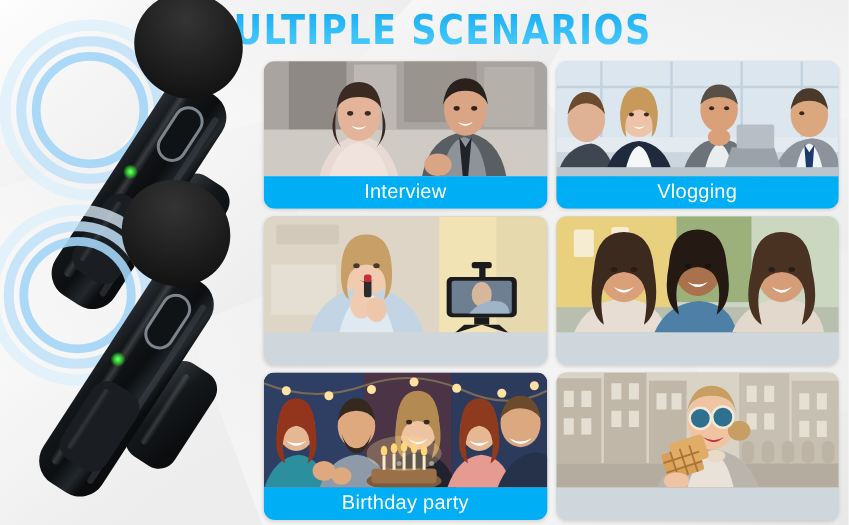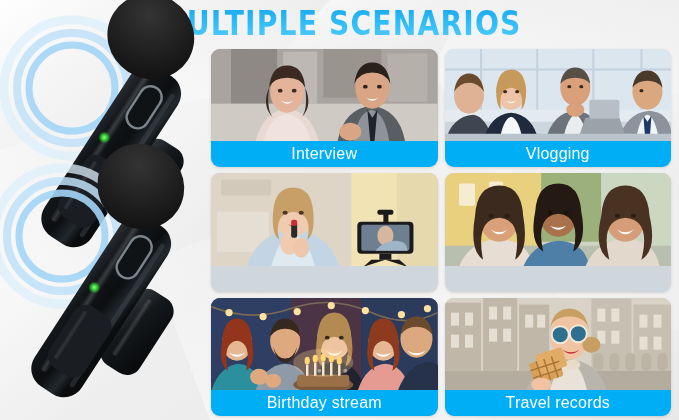--- a/index.html
+++ b/index.html
@@ -461,21 +461,21 @@
               <ellipse cx="96" cy="64" rx="2.6" ry="4"></ellipse>
               <ellipse cx="104" cy="62" rx="2.6" ry="4"></ellipse>
               <ellipse cx="112" cy="61" rx="2.6" ry="4"></ellipse>
               <ellipse cx="120" cy="62" rx="2.6" ry="4"></ellipse>
               <ellipse cx="128" cy="64" rx="2.6" ry="4"></ellipse>
             </g>
             <ellipse cx="112" cy="66" rx="30" ry="14" fill="#ffdf9a" opacity="0.28"></ellipse>
           </g>
         </svg>
       </div>
-      <div class="tile-label">Birthday stream</div>
+      <div class="tile-label">Birthday party</div>
     </div>
 
     <div class="tile">
       <div class="tile-photo">
         <svg viewBox="0 0 226 95" preserveAspectRatio="xMidYMid slice">
           <rect width="226" height="95" fill="#cfc9be"></rect>
           <rect x="0" y="0" width="226" height="74" fill="#d9d2c6"></rect>
           <g fill="#c0b7a8">
             <rect x="0" y="6" width="36" height="68"></rect>
             <rect x="38" y="0" width="34" height="74"></rect>
@@ -534,17 +534,16 @@
                 <line x1="102" y1="62" x2="102" y2="84"></line>
                 <line x1="110" y1="62" x2="110" y2="84"></line>
                 <line x1="86" y1="69" x2="116" y2="69"></line>
                 <line x1="86" y1="77" x2="116" y2="77"></line>
               </g>
               <ellipse cx="96" cy="88" rx="10" ry="7" fill="#f0c3a2"></ellipse>
             </g>
           </g>
         </svg>
       </div>
-      <div class="tile-label">Travel records</div>
     </div>
 
   </div>
 </div>
 
 </body></html>

